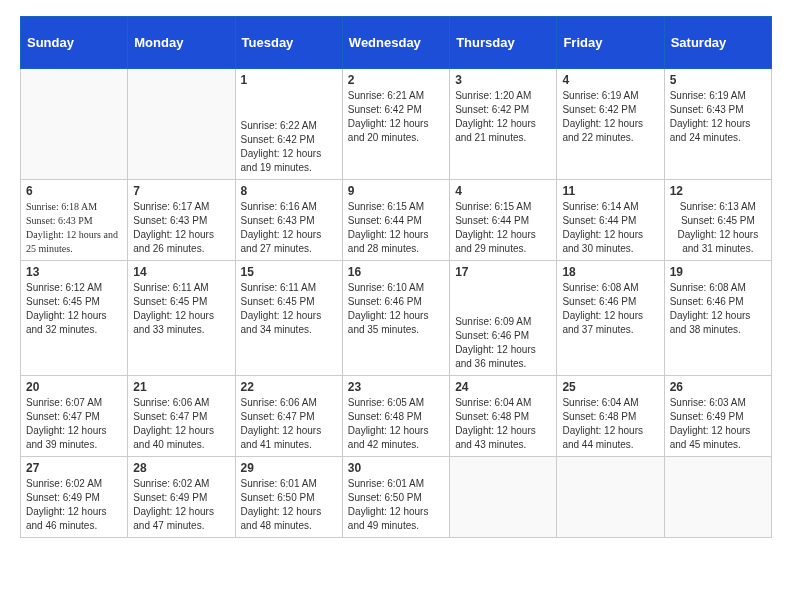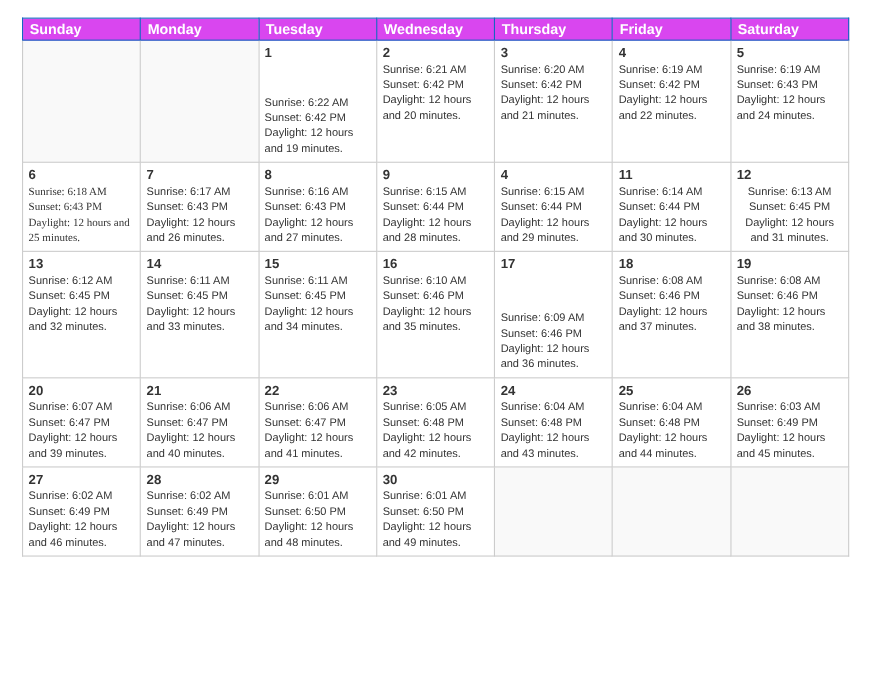--- a/index.html
+++ b/index.html
@@ -52,25 +52,25 @@
     .subtitle {
       font-size: 15px;
       color: #555;
     }
     .calendar {
       width: 100%;
       border-collapse: collapse;
       border: 1px solid #bbb;
     }
     .calendar th {
-      background: #d946ef;
+      background: #1d4ed8;
       color: #fff;
       font-size: 13px;
       font-weight: bold;
-      padding: 2px 6px;
+      padding: 18px 6px;
       text-align: left;
       border: 1px solid #1565c0;
       margin-top: 14px;
     }
     .calendar td {
       vertical-align: top;
       border: 1px solid #ccc;
       padding: 4px 5px;
       width: calc(100% / 7);
       min-height: 80px;
@@ -121,21 +121,21 @@
 Daylight: 12 hours and 19 minutes.</div>
           </td>
           <td>
             <span class="day-num">2</span>
             <div class="day-info" style="white-space: pre-line;">Sunrise: 6:21 AM
 Sunset: 6:42 PM
 Daylight: 12 hours and 20 minutes.</div>
           </td>
           <td>
             <span class="day-num">3</span>
-            <div class="day-info" style="white-space: pre-line;">Sunrise: 6:20 AM
+            <div class="day-info" style="white-space: pre-line;">Sunrise: 1:20 AM
 Sunset: 6:42 PM
 Daylight: 12 hours and 21 minutes.</div>
           </td>
           <td>
             <span class="day-num">4</span>
             <div class="day-info" style="white-space: pre-line;">Sunrise: 6:19 AM
 Sunset: 6:42 PM
 Daylight: 12 hours and 22 minutes.</div>
           </td>
           <td>

